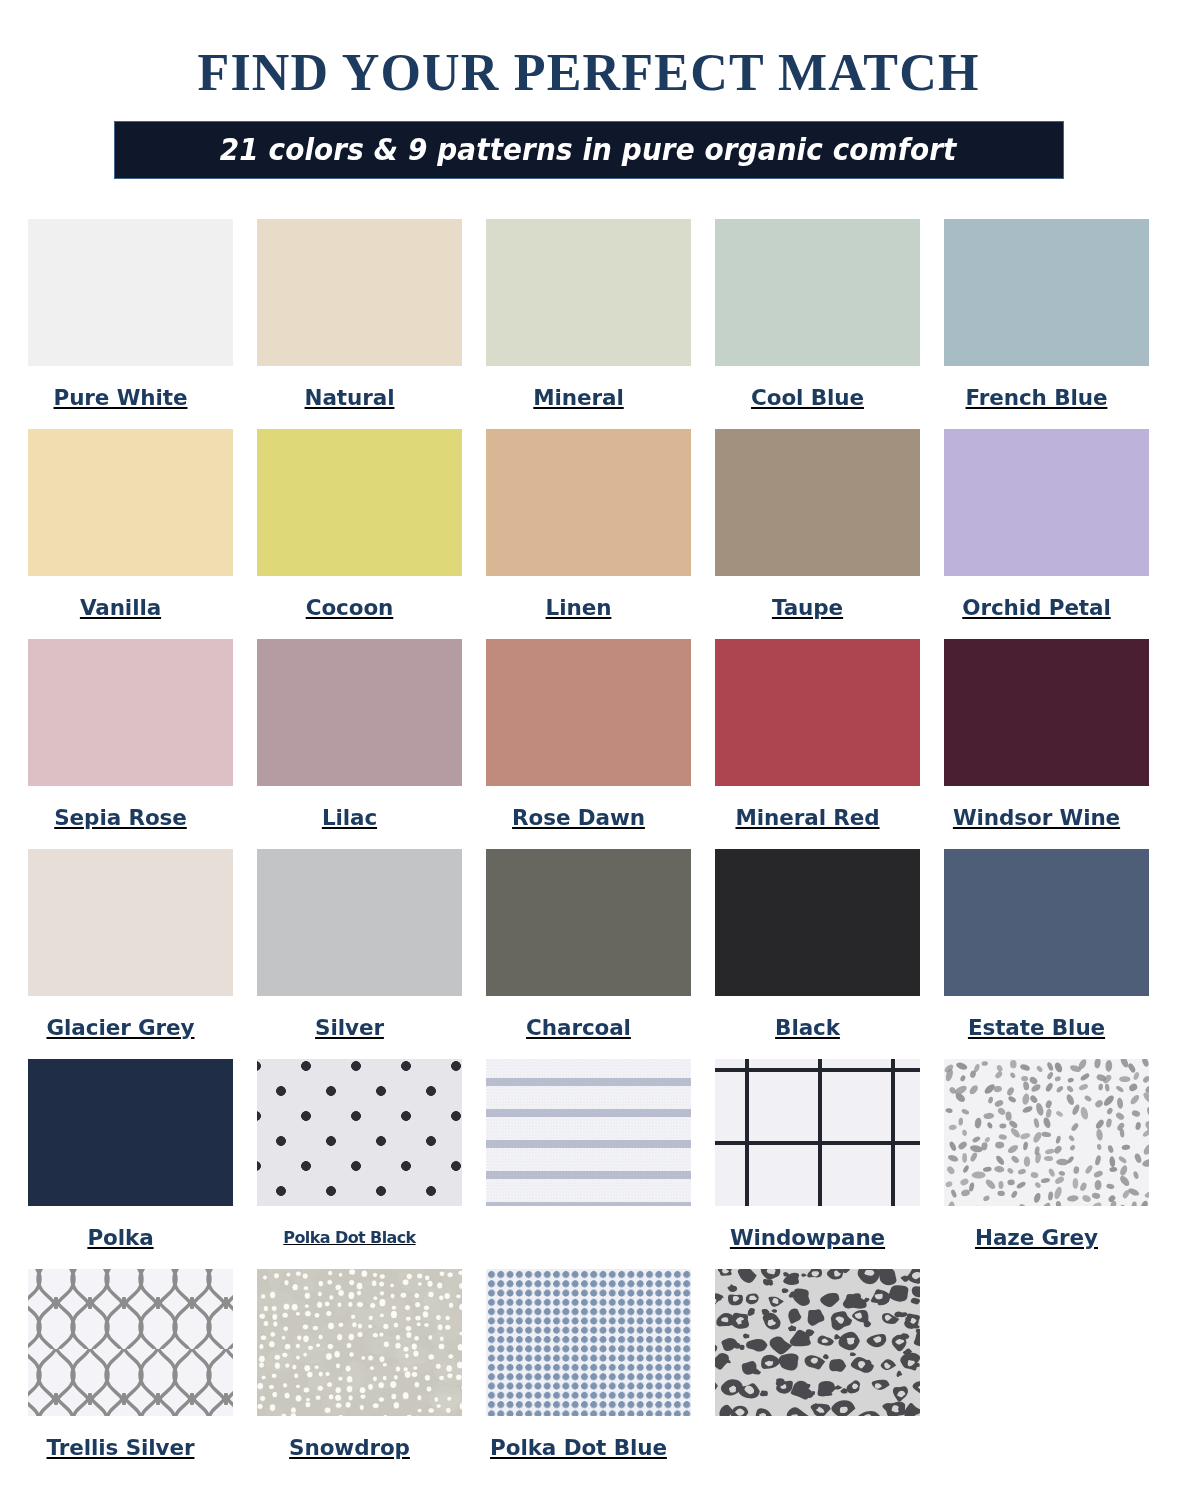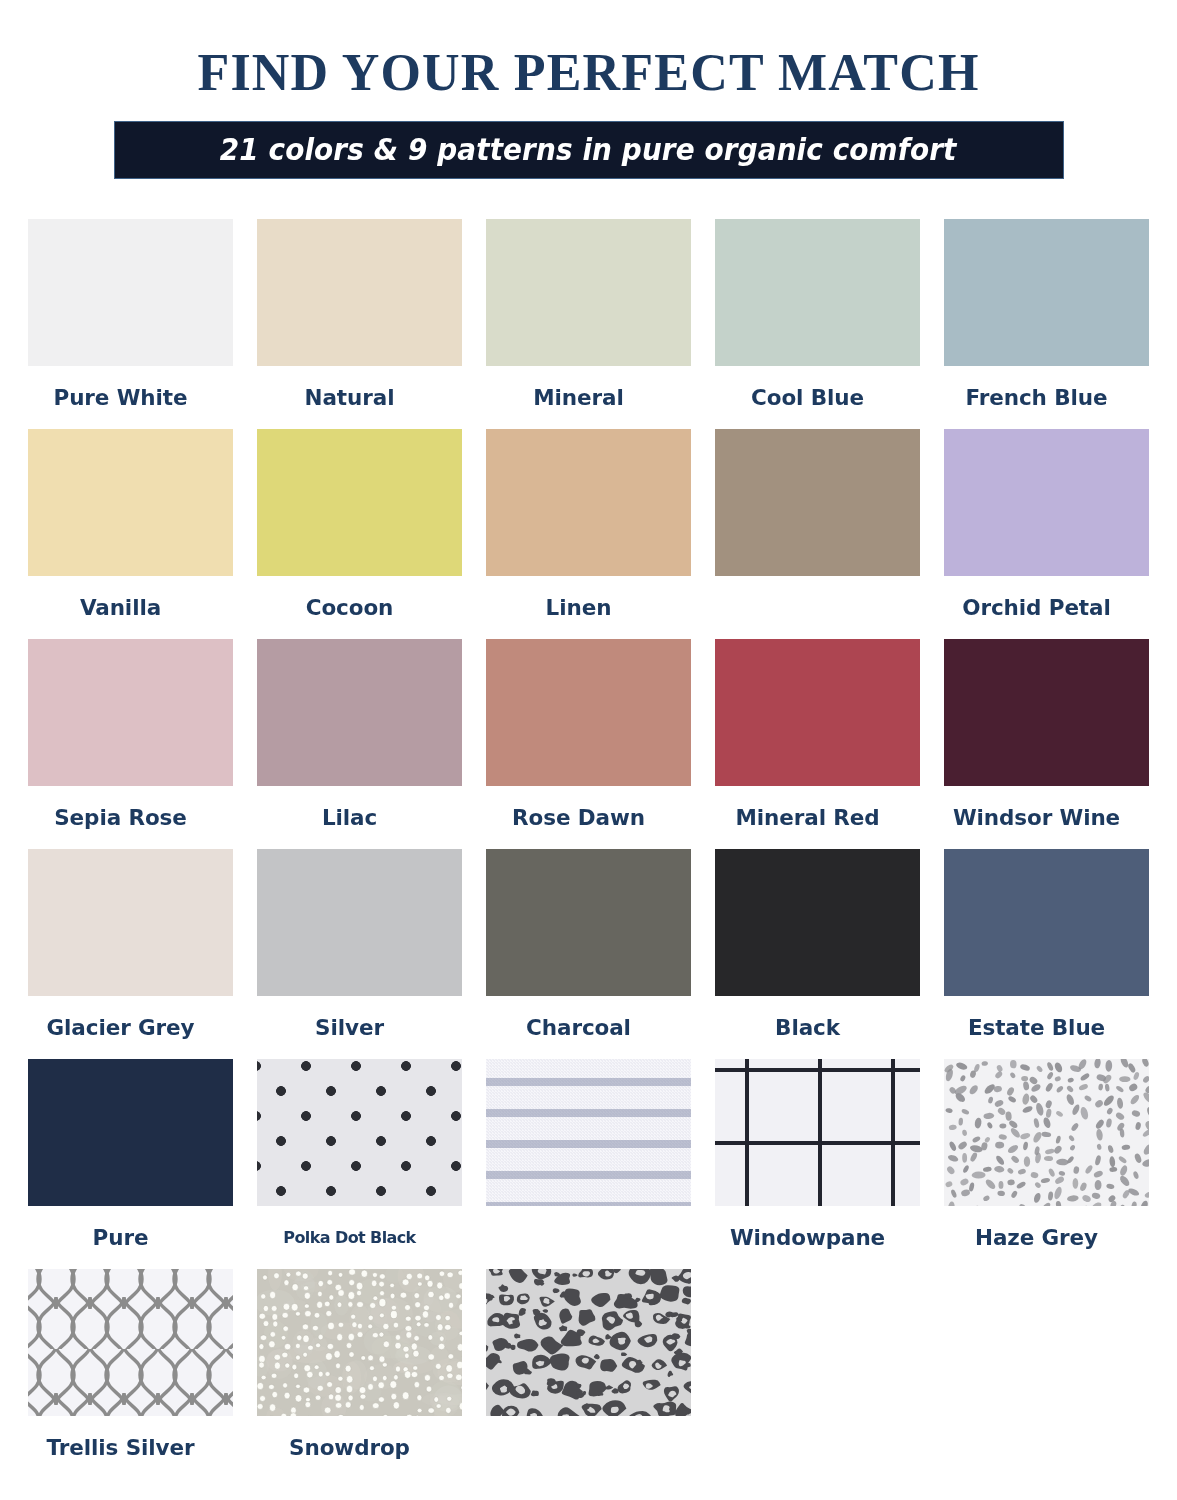--- a/index.html
+++ b/index.html
@@ -68,20 +68,21 @@
     width: 1120px;
     display: grid;
     grid-template-columns: repeat(5, 205px);
     column-gap: 24px;
     row-gap: 0px;
     justify-content: center;
   }
   .cell {
     width: 185px;
     margin-bottom: 0;
+    text-decoration: underline;
   }
   .chip {
     width: 205px;
     height: 147px;
     position: relative;
     overflow: hidden;
     background: #ffffff;
   }
   .chip-inner {
     position: absolute;
@@ -218,20 +219,21 @@
       <div class="cell">
         <div class="chip">
           <div class="chip-inner" style="background: rgb(217, 183, 149);"></div>
         </div>
         <div class="cell-label">Linen</div>
       </div>
       <div class="cell">
         <div class="chip">
           <div class="chip-inner" style="background: rgb(162, 145, 127);"></div>
         </div>
+        <div class="cell-label">Taupe</div>
       </div>
       <div class="cell">
         <div class="chip">
           <div class="chip-inner" style="background: rgb(189, 178, 218);"></div>
         </div>
         <div class="cell-label">Orchid Petal</div>
       </div>
       <div class="cell">
         <div class="chip">
           <div class="chip-inner" style="background: rgb(221, 192, 197);"></div>
@@ -289,21 +291,21 @@
       <div class="cell">
         <div class="chip">
           <div class="chip-inner" style="background: rgb(78, 94, 121);"></div>
         </div>
         <div class="cell-label">Estate Blue</div>
       </div>
       <div class="cell">
         <div class="chip">
           <div class="chip-inner" style="background: rgb(31, 45, 71);"></div>
         </div>
-        <div class="cell-label">Pure</div>
+        <div class="cell-label">Polka</div>
       </div>
       <div class="cell">
         <div class="chip">
           <div class="chip-inner pat-polka-black"></div>
         </div>
         <div class="cell-label tight">Polka Dot Black</div>
       </div>
       <div class="cell">
         <div class="chip">
           <div class="chip-inner pat-ticking"></div>
@@ -844,20 +846,26 @@
             <ellipse cx="160.42" cy="148.63" rx="2.51" ry="2.45" fill="#fbfbf6" stroke="#b5b3a9" stroke-width="0.5"></ellipse>
             <ellipse cx="168.17" cy="151.14" rx="3.04" ry="3.38" fill="#fbfbf6" stroke="#b5b3a9" stroke-width="0.5"></ellipse>
             <ellipse cx="183.85" cy="151.05" rx="2.99" ry="3.27" fill="#fbfbf6" stroke="#b5b3a9" stroke-width="0.5"></ellipse>
             <ellipse cx="203.06" cy="150.49" rx="2.82" ry="2.77" fill="#fbfbf6" stroke="#b5b3a9" stroke-width="0.5"></ellipse>
           </svg>
         </div>
         <div class="cell-label">Snowdrop</div>
       </div>
       <div class="cell">
         <div class="chip">
+          <div class="chip-inner pat-polka-blue"></div>
+        </div>
+        <div class="cell-label">Polka Dot Blue</div>
+      </div>
+      <div class="cell">
+        <div class="chip">
           <svg viewBox="0 0 205 147" width="205" height="147" preserveAspectRatio="none" class="pattern-svg">
             <rect x="0" y="0" width="205" height="147" fill="#d5d5d6"></rect>
             <path d="M 4.39 -22.66 Q 4.39 -22.66 2.60 -20.55 Q 0.81 -18.44 -1.82 -17.86 Q -4.45 -17.28 -7.79 -17.29 Q -11.13 -17.31 -12.17 -19.98 Q -13.21 -22.66 -12.23 -25.38 Q -11.26 -28.10 -7.85 -29.07 Q -4.45 -30.04 -0.90 -29.19 Q 2.65 -28.34 3.52 -25.50 Z" fill="#4a4a4e" opacity="1"></path>
             <path d="M -0.54 -22.53 Q -0.54 -22.53 -1.25 -22.00 Q -1.95 -21.48 -2.07 -20.41 Q -2.18 -19.34 -3.37 -19.37 Q -4.56 -19.40 -5.77 -19.60 Q -6.97 -19.79 -6.69 -20.88 Q -6.42 -21.96 -6.69 -22.59 Q -6.96 -23.23 -6.25 -23.59 Q -5.54 -23.95 -5.06 -24.85 Q -4.58 -25.75 -3.54 -25.45 Q -2.51 -25.14 -1.69 -24.64 Q -0.88 -24.14 -0.71 -23.33 Z" fill="#d5d5d6" opacity="1"></path>
             <path d="M 27.97 -22.78 Q 27.97 -22.78 27.70 -19.81 Q 27.44 -16.85 23.73 -16.16 Q 20.02 -15.48 17.65 -17.24 Q 15.28 -18.99 14.37 -20.89 Q 13.45 -22.78 13.06 -25.73 Q 12.67 -28.67 16.34 -29.18 Q 20.02 -29.69 23.75 -29.21 Q 27.47 -28.74 27.72 -25.76 Z" fill="#4a4a4e" opacity="1"></path>
             <path d="M 22.79 -21.72 Q 22.79 -21.72 23.19 -20.62 Q 23.60 -19.52 22.52 -18.63 Q 21.44 -17.74 19.86 -17.85 Q 18.29 -17.96 16.96 -18.62 Q 15.63 -19.28 16.24 -20.50 Q 16.86 -21.72 16.20 -22.97 Q 15.53 -24.21 17.02 -24.59 Q 18.50 -24.96 19.66 -24.56 Q 20.81 -24.17 22.30 -24.10 Q 23.78 -24.02 23.28 -22.87 Z" fill="#d5d5d6" opacity="1"></path>
             <path d="M 48.35 -16.07 Q 48.35 -16.07 46.91 -13.65 Q 45.46 -11.22 42.43 -9.08 Q 39.40 -6.94 35.66 -8.51 Q 31.92 -10.09 29.06 -13.08 Q 26.19 -16.07 29.83 -18.45 Q 33.46 -20.82 36.43 -22.65 Q 39.40 -24.47 42.34 -22.63 Q 45.29 -20.79 46.82 -18.43 Z" fill="#4a4a4e" opacity="1"></path>
             <path d="M 42.77 -15.84 Q 42.77 -15.84 42.71 -14.71 Q 42.64 -13.58 41.50 -12.74 Q 40.35 -11.90 38.73 -11.84 Q 37.10 -11.79 35.57 -12.44 Q 34.04 -13.10 33.78 -14.47 Q 33.51 -15.84 34.21 -16.95 Q 34.92 -18.07 36.06 -18.85 Q 37.21 -19.63 38.80 -19.76 Q 40.39 -19.88 41.74 -19.12 Q 43.09 -18.36 42.93 -17.10 Z" fill="#d5d5d6" opacity="1"></path>
             <path d="M 74.45 -21.98 Q 74.45 -21.98 72.96 -20.59 Q 71.46 -19.21 70.26 -18.00 Q 69.05 -16.78 66.86 -15.42 Q 64.66 -14.06 62.25 -15.13 Q 59.84 -16.21 60.23 -18.45 Q 60.62 -20.69 58.75 -22.42 Q 56.88 -24.14 58.85 -25.48 Q 60.83 -26.83 62.77 -28.21 Q 64.72 -29.60 67.07 -28.70 Q 69.42 -27.81 72.14 -27.15 Q 74.85 -26.48 74.65 -24.23 Z" fill="#4a4a4e" opacity="1"></path>
             <path d="M 68.69 -22.20 Q 68.69 -22.20 68.16 -21.56 Q 67.62 -20.91 66.93 -20.55 Q 66.25 -20.19 65.39 -19.62 Q 64.53 -19.05 63.42 -19.34 Q 62.31 -19.63 62.06 -20.53 Q 61.80 -21.43 61.87 -22.19 Q 61.94 -22.94 62.68 -23.35 Q 63.42 -23.76 63.95 -24.68 Q 64.49 -25.61 65.70 -25.50 Q 66.92 -25.38 67.78 -24.70 Q 68.64 -24.02 68.66 -23.11 Z" fill="#d5d5d6" opacity="1"></path>

